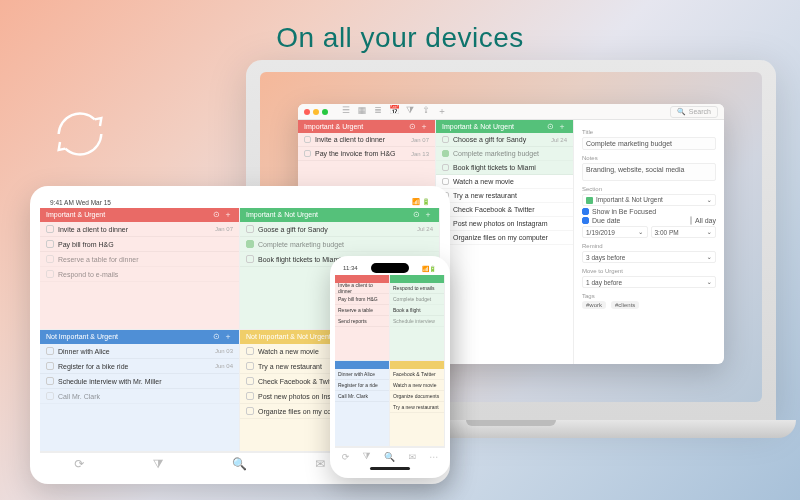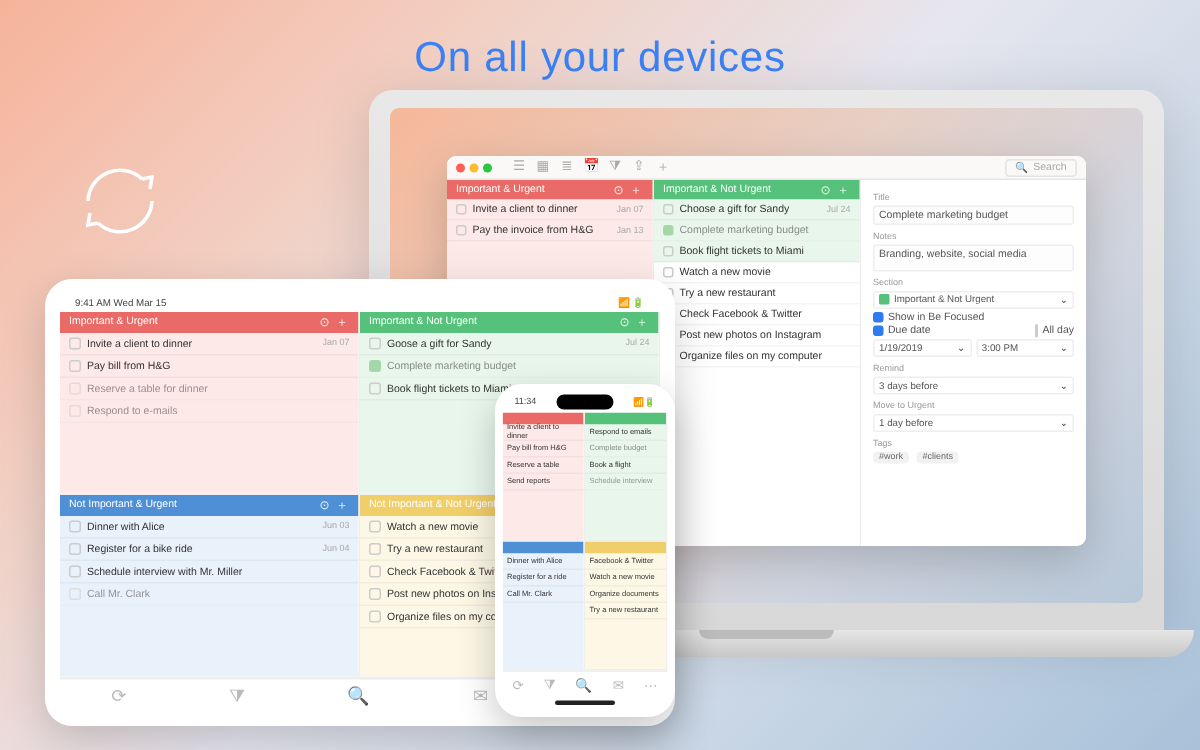--- a/index.html
+++ b/index.html
@@ -1,17 +1,17 @@
 <!DOCTYPE html>
 <html><head>
 <meta charset="utf-8">
 <style>
   *{box-sizing:border-box;margin:0;padding:0;font-family:-apple-system,BlinkMacSystemFont,"Helvetica Neue",Arial,sans-serif}
   body{width:800px;height:500px;overflow:hidden;position:relative;background:linear-gradient(135deg,#f6b39a 0%,#f2cfc2 25%,#e6e6ef 50%,#c8d6e5 75%,#a8c1d9 100%)}
-  .headline{position:absolute;top:22px;left:0;right:0;text-align:center;font-size:28px;font-weight:300;color:#3b82f6;letter-spacing:.5px}
+  .headline{position:absolute;top:22px;left:0;right:0;text-align:center;font-size:28px;font-weight:300;color:#0f766e;letter-spacing:.5px}
   
   .sync{position:absolute;left:48px;top:102px;width:64px;height:64px;color:#fff}
   .sync svg{width:100%;height:100%;stroke:#fff;stroke-width:1.8;fill:none}
   
   .laptop{position:absolute;right:24px;top:60px;width:530px;height:390px}
   .laptop .bezel{width:530px;height:360px;background:linear-gradient(#e8e8e8,#d8d8d8);border-radius:16px 16px 0 0;padding:12px 14px 18px;box-shadow:0 8px 40px rgba(0,0,0,.15)}
   .laptop .screen{width:100%;height:100%;border-radius:6px;overflow:hidden;position:relative;background:linear-gradient(135deg,#f5b89a,#e7cfc4 40%,#d0d5e0 70%,#b8c8d8)}
   .laptop .base{width:570px;height:18px;margin-left:-20px;background:linear-gradient(#e6e6e6,#c8c8c8);border-radius:0 0 22px 22px}
   .laptop .notch{width:90px;height:6px;background:#bcbcbc;margin:0 auto;border-radius:0 0 6px 6px}
   

